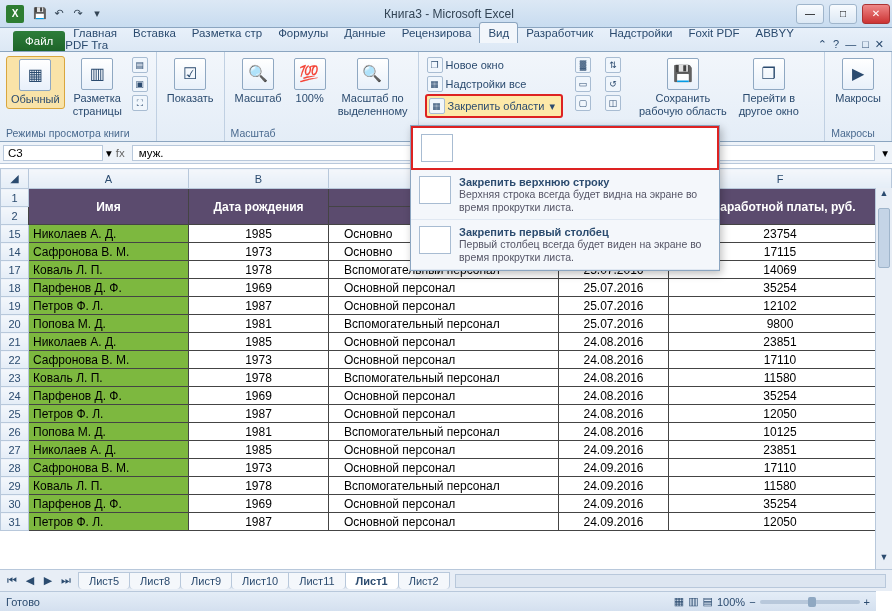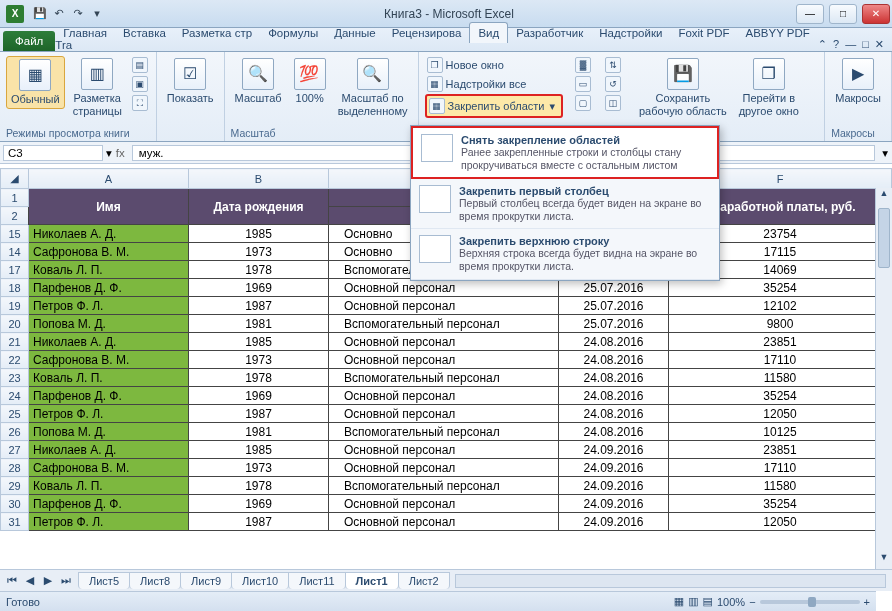--- a/index.html
+++ b/index.html
@@ -9,21 +9,21 @@
 .titlebar { height: 28px; background: linear-gradient(#dce8f5, #c8dcf0); display: flex; align-items: center; border-bottom: 1px solid #8ba5c0; }
 .titlebar .excel-icon { width: 18px; height: 18px; margin: 0 6px; background: #2e7d32; border-radius: 2px; display: inline-flex; align-items: center; justify-content: center; color: #fff; font-size: 10px; font-weight: bold; }
 .titlebar .qat { display: flex; gap: 3px; margin-left: 2px; }
 .titlebar .qat span { width: 16px; height: 16px; display: inline-flex; align-items: center; justify-content: center; font-size: 11px; color: #345; }
 .titlebar .title-center { flex: 1; text-align: center; font-size: 12px; color: #345; }
 .titlebar .winbtns { display: flex; }
 .titlebar .winbtns div { width: 28px; height: 20px; display: flex; align-items: center; justify-content: center; border: 1px solid #9fb5cb; border-radius: 3px; margin-left: 3px; margin-right: 2px; background: linear-gradient(#f8fbfe, #dce8f4); font-size: 10px; }
 .titlebar .winbtns .close { background: linear-gradient(#e88, #c33); color: #fff; border-color: #a33; }
 
 
-.ribbon-tabs { height: 24px; background: linear-gradient(#e8f0fa, #dce8f5); display: flex; align-items: flex-end; border-bottom: 1px solid #8ba5c0; font-size: 11.5px; }
+.ribbon-tabs { height: 24px; background: linear-gradient(#e8f0fa, #dce8f5); display: flex; align-items: flex-end; border-bottom: 1px solid #8ba5c0; font-size: 11.5px; padding-left: 10px; }
 .file-tab { background: linear-gradient(#2d7d3a, #1e6529); color: #fff; padding: 4px 12px; border-radius: 3px 3px 0 0; margin-left: 3px; }
 .ribbon-tabs .tab { padding: 4px 8px; color: #2b4b6f; cursor: pointer; }
 .ribbon-tabs .tab.active { background: #f2f6fb; border: 1px solid #8ba5c0; border-bottom: none; border-radius: 3px 3px 0 0; }
 .ribbon-tabs .spacer { flex: 1; }
 .ribbon-tabs .help-icons { display: flex; gap: 6px; padding-right: 8px; color: #2b4b6f; font-size: 11px; }
 
 
 .ribbon { height: 90px; background: linear-gradient(#f2f6fb, #e4edf7); border-bottom: 1px solid #8ba5c0; display: flex; font-size: 11px; color: #2b4b6f; }
 .ribbon .group { border-right: 1px solid #c0d0e2; padding: 4px 6px 2px 6px; display: flex; flex-direction: column; }
 .ribbon .group-body { flex: 1; display: flex; align-items: flex-start; gap: 4px; }
@@ -235,37 +235,33 @@
   <span>▾</span>
   <span class="fx-lbl">fx</span>
   <div class="fxbox">муж.</div>
   <span style="padding:0 4px">▾</span>
 </div>
 
 <div class="dropdown">
   <div id="dd-items">
       <div class="item hl">
         <div class="it-ico"></div>
+      </div>
+      <div class="item">
+        <div class="it-ico"></div>
         <div class="it-txt">
-          <div class="t1">Снять закрепление областей</div>
-          <div class="t2">Ранее закрепленные строки и столбцы стану прокручиваться вместе с остальным листом</div>
+          <div class="t1">Закрепить верхнюю строку</div>
+          <div class="t2">Верхняя строка всегда будет видна на экране во время прокрутки листа.</div>
         </div>
       </div>
       <div class="item">
         <div class="it-ico"></div>
         <div class="it-txt">
           <div class="t1">Закрепить первый столбец</div>
           <div class="t2">Первый столбец всегда будет виден на экране во время прокрутки листа.</div>
-        </div>
-      </div>
-      <div class="item">
-        <div class="it-ico"></div>
-        <div class="it-txt">
-          <div class="t1">Закрепить верхнюю строку</div>
-          <div class="t2">Верхняя строка всегда будет видна на экране во время прокрутки листа.</div>
         </div>
       </div>
     </div>
 </div>
 
 <div class="grid-wrap">
   <table class="grid">
     <thead>
       <tr>
         <th class="colhdr" style="width:28px">◢</th>

